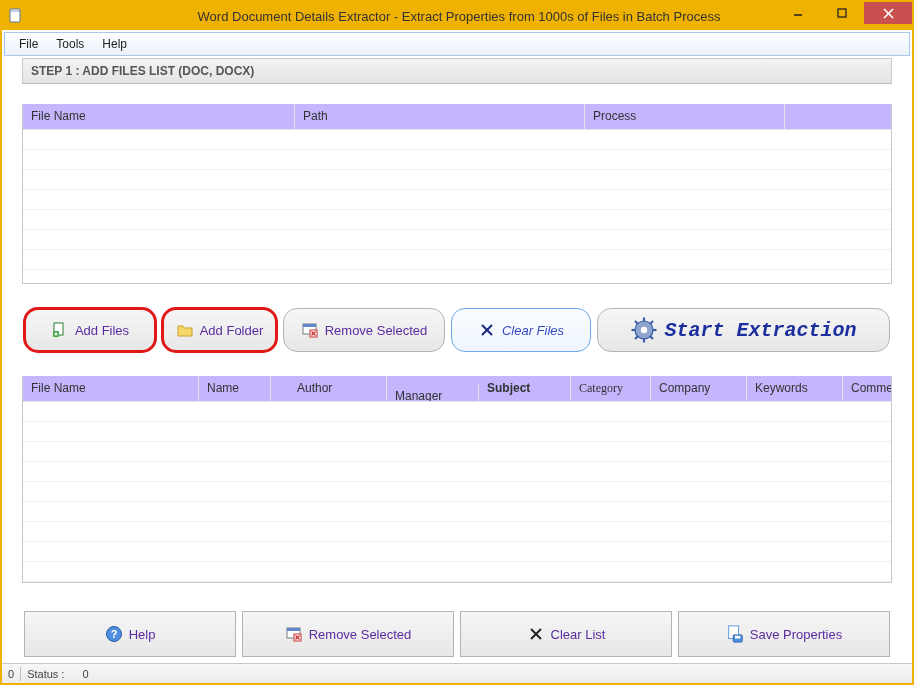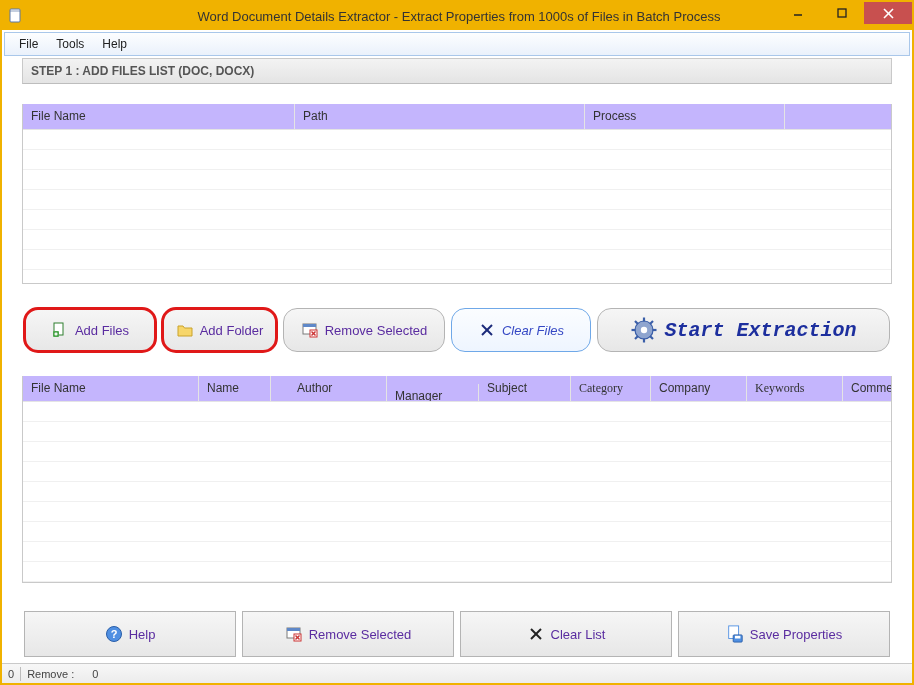--- a/index.html
+++ b/index.html
@@ -128,24 +128,24 @@
   .cols-top .col.c1 { width: 272px; }
   .cols-top .col.c2 { width: 290px; }
   .cols-top .col.c3 { width: 200px; }
   .cols-top .col.c4 { flex: 1; border-right: none; }
 
   
   .cols-bot .col.b1 { width: 176px; }
   .cols-bot .col.b2 { width: 72px; }
   .cols-bot .col.b3 { width: 98px; margin-left: 18px; }
   .cols-bot .col.b4 { width: 92px; margin-top: 8px; }
-  .cols-bot .col.b5 { width: 92px; }
+  .cols-bot .col.b5 { width: 92px; font-weight: bold; }
   .cols-bot .col.b6 { width: 80px; font-family: Liberation Serif, serif; }
   .cols-bot .col.b7 { width: 96px; }
-  .cols-bot .col.b8 { width: 96px; font-family: Liberation Serif, serif; }
+  .cols-bot .col.b8 { width: 96px; }
   .cols-bot .col.b9 { flex: 1; border-right: none; }
 
   
   .button-row {
     display: flex;
     gap: 6px;
     padding: 4px 2px;
     align-items: stretch;
   }
   .button-row.mid { height: 52px; }
@@ -375,18 +375,18 @@
         </span>
         <span>Save Properties</span>
       </div>
     </div>
 
   </div>
 
   <div class="statusbar">
     <span>0</span>
     <span class="sep"></span>
-    <span>Remove :</span>
+    <span>Status :</span>
     <span>&nbsp;&nbsp;</span>
     <span>0</span>
   </div>
 
 </div>
 
 </body></html>

